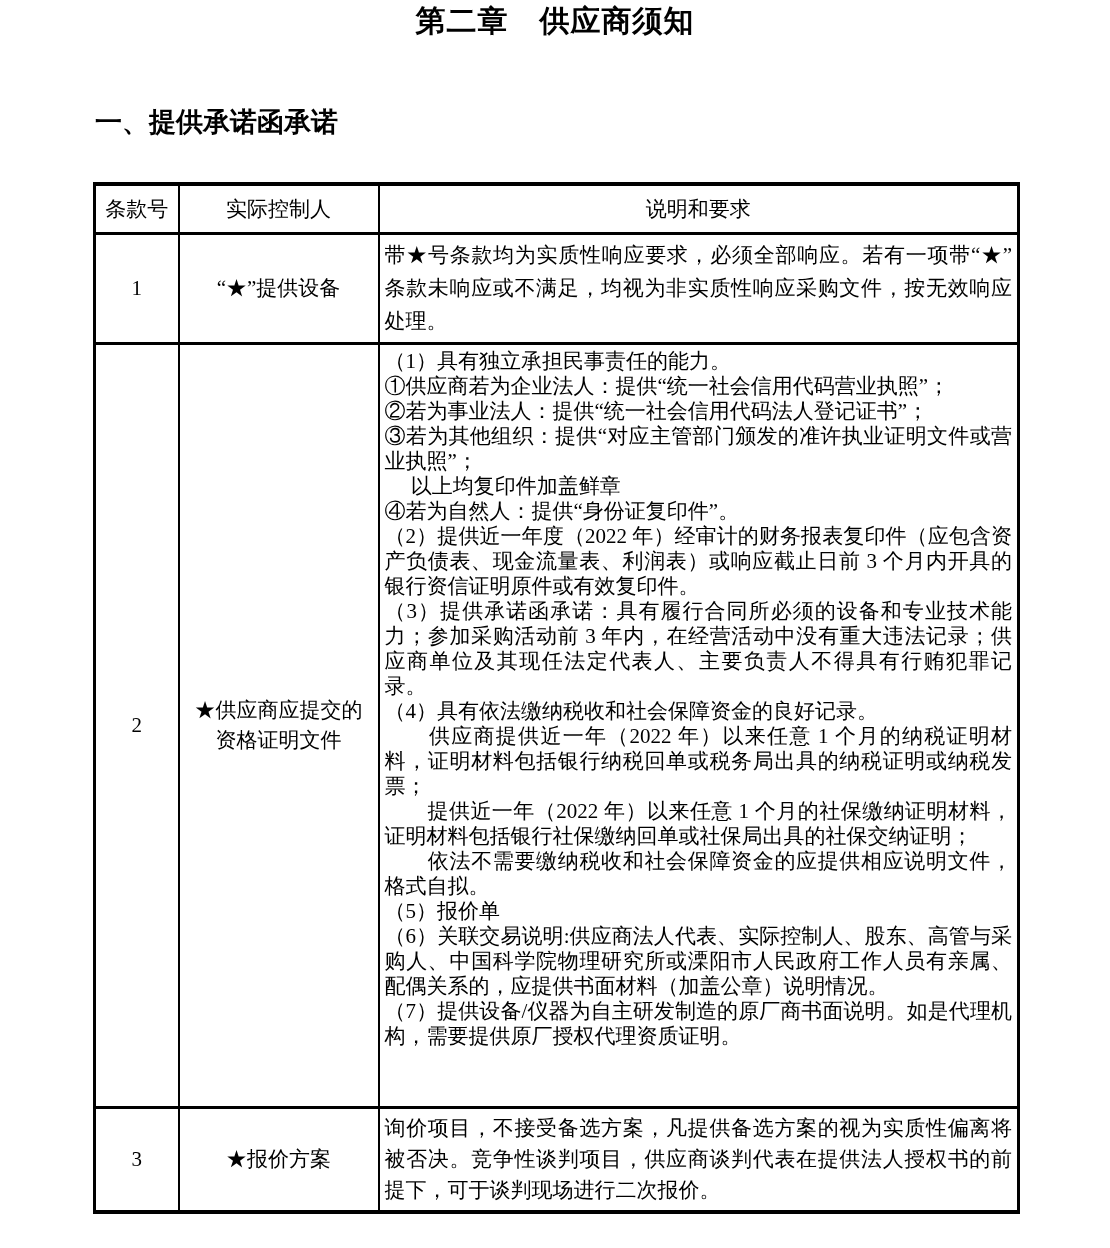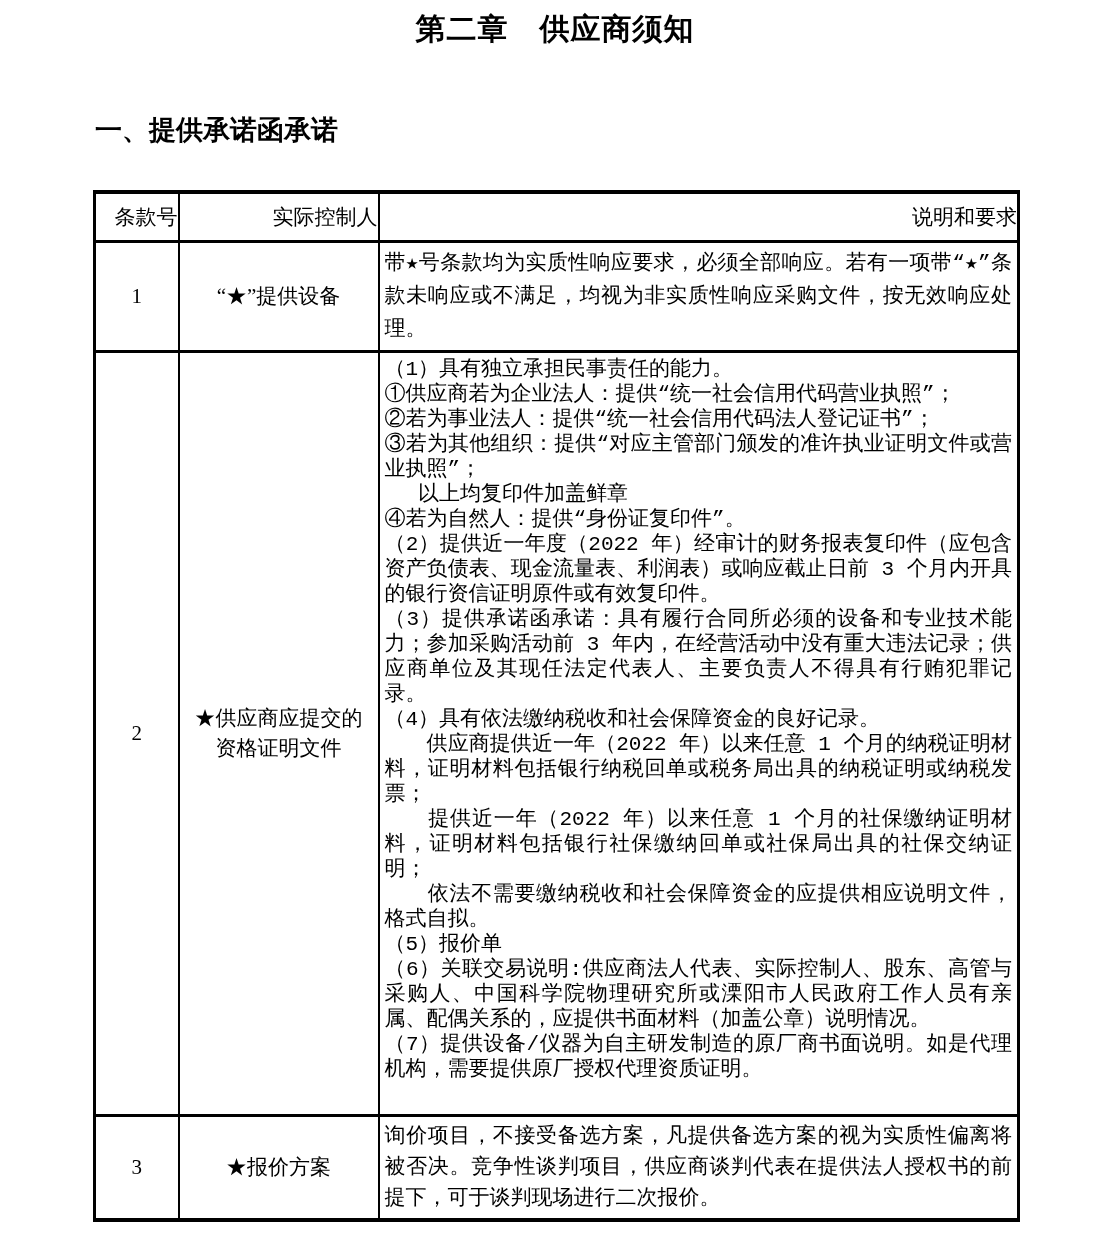--- a/index.html
+++ b/index.html
@@ -6,21 +6,21 @@
   html, body { background: #ffffff; }
   body {
     width: 1110px;
     height: 1248px;
     position: relative;
     font-family: "Liberation Serif", "DejaVu Serif", serif;
     color: #000000;
     overflow: hidden;
   }
   .doc-title {
-    padding-top: 10px;
+    padding-top: 2px;
     text-align: center;
     font-size: 30px;
     font-weight: bold;
     letter-spacing: 1px;
     line-height: 38px;
   }
   .section-heading {
     margin: 66px 0 0 95px;
     font-size: 27px;
     font-weight: bold;
@@ -36,36 +36,35 @@
     border-bottom-width: 4px;
   }
   col.c-no   { width: 84px; }
   col.c-name { width: 200px; }
   col.c-desc { width: 640px; }
   .notice-table tr { border-top: 3px solid #000; border-bottom: 3px solid #000; }
   .notice-table th, .notice-table td { border: 2px solid #000; font-size: 21px; }
   .notice-table th {
     font-weight: normal;
     height: 49px;
-    text-align: right;
+    text-align: center;
     vertical-align: middle;
   }
   td.cell-no, td.cell-name {
     text-align: center;
     vertical-align: middle;
     line-height: 30px;
     padding: 0 8px;
   }
   td.cell-desc {
     text-align: justify;
     vertical-align: top;
     padding: 4px 5px 4px 5px;
     white-space: pre-wrap;
     word-break: break-all;
-    font-family: Liberation Mono, monospace;
   }
   tr.row-1 td.cell-desc { line-height: 33px; height: 71px; }
   tr.row-2 td.cell-desc { line-height: 25px; height: 764px; }
   tr.row-3 td.cell-desc { line-height: 31px; height: 93px; }
 </style>
 </head>
 <body>
 
 <div class="page">
 

